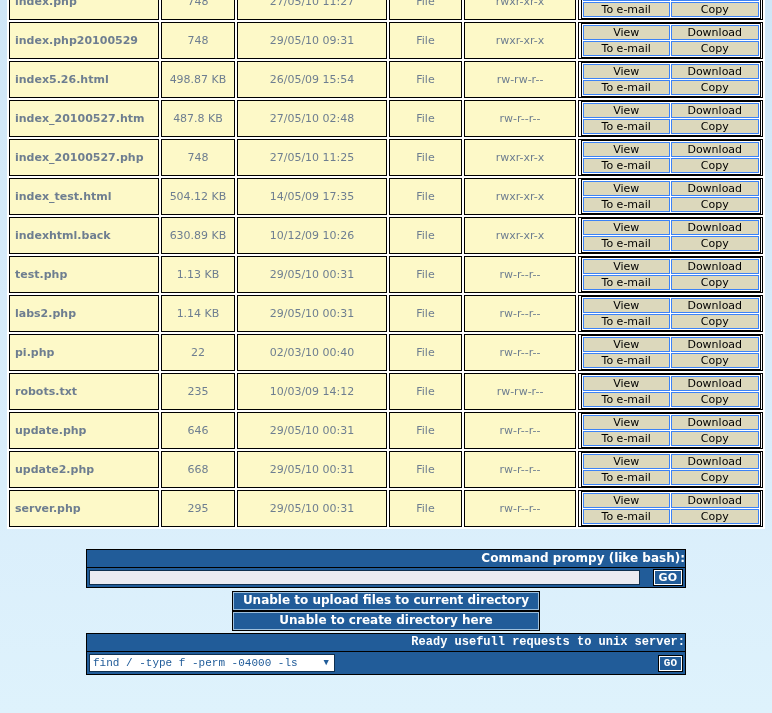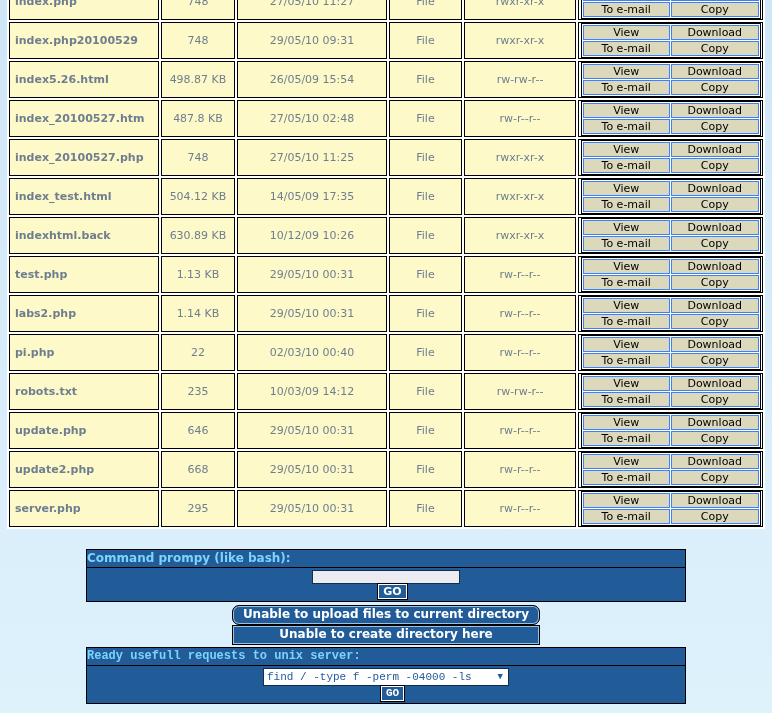--- a/index.html
+++ b/index.html
@@ -57,31 +57,30 @@
     cursor: pointer;
     overflow: hidden;
   }
 
   
   .panel { width: 600px; margin: 0 auto; }
   .cmd-box { margin-top: 20px; }
   .bar-header {
     background: #215c99;
     border: 1px solid #000;
-    color: #7dd3fc; font-weight: bold; font-size: 12px;
-    text-align: left;
+    color: #ffffff; font-weight: bold; font-size: 12px;
+    text-align: right;
     padding: 1px 0 2px;
   }
   .bar-row {
     border: 1px solid #000;
     border-top: none;
     background: #215c99;
     display: flex; align-items: center;
     padding: 2px;
-    flex-direction: column;
   }
   .cmd-input {
     flex: 1;
     height: 15px;
     background: #ebebf1;
     border: 1px solid #10304f;
     font-size: 11px; color: #10304f;
     padding: 0 2px;
   }
   .go-btn {
@@ -96,21 +95,21 @@
   }
   .notice {
     width: 308px; margin: 0 auto;
     background: #215c99;
     border: 1px solid #000;
     box-shadow: inset 0 0 0 1px #9fc0dc;
     color: #fff; font-weight: bold; font-size: 12px;
     text-align: center;
     padding: 1px 0 3px;
   }
-  .notice.first { margin-top: 3px; border-radius: 7px; }
+  .notice.first { margin-top: 3px; }
   .req-box { margin-top: 2px; font-family: Liberation Mono, monospace; }
   .select-fake {
     width: 246px; height: 18px;
     background: #fff;
     border: 1px solid #10304f;
     color: #215c99; font-size: 11px;
     display: flex; align-items: center;
     padding-left: 3px;
     cursor: pointer;
   }

